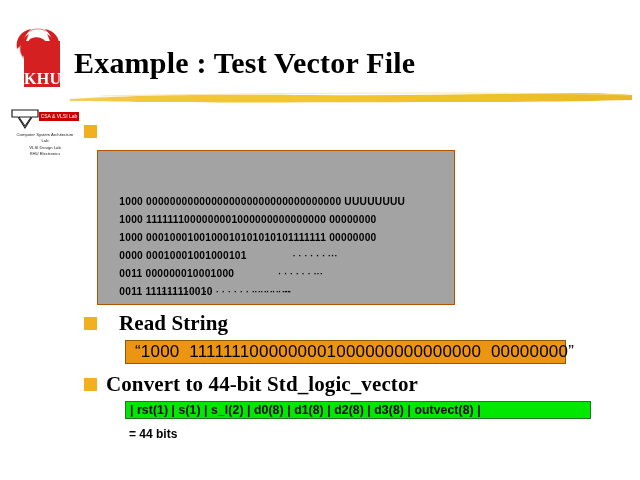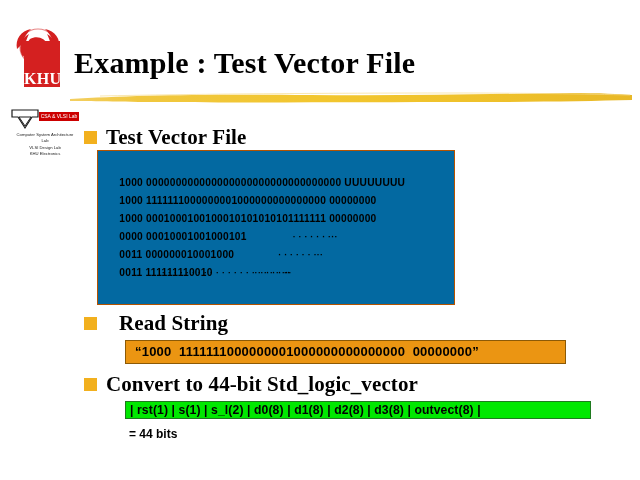--- a/index.html
+++ b/index.html
@@ -150,24 +150,24 @@
   #bullet-convert { left: 84px; top: 372px; }
   #bullet-convert .bullet-label { margin-left: 9px; }
 
   
   #testvector-box {
     position: absolute;
     left: 97px;
     top: 150px;
     width: 358px;
     height: 155px;
-    background: #0369a1;
+    background: #a3a3a3;
     border: 1px solid #b45300;
     box-sizing: border-box;
-    padding: 5px 0 0 9px;
+    padding: 24px 0 0 9px;
   }
   #testvector-box .code-line {
     font-family: "Liberation Sans", sans-serif;
     font-weight: bold;
     font-size: 10.2px;
     line-height: 18px;
     color: #000000;
     letter-spacing: 0.25px;
     white-space: pre;
     height: 18px;
@@ -190,22 +190,22 @@
     height: 24px;
     background: #eb9512;
     border: 1px solid #8c5a06;
     box-sizing: border-box;
     display: flex;
     align-items: center;
     padding-left: 9px;
   }
   #readstring-box .rs-text {
     font-family: "Liberation Sans", sans-serif;
-    font-weight: bold;
-    font-size: 13px;
+    font-weight: normal;
+    font-size: 17px;
     line-height: 14px;
     color: #000000;
     letter-spacing: 0.2px;
     white-space: pre;
   }
 
   
   #vector-bar {
     position: absolute;
     left: 125px;
@@ -289,21 +289,20 @@
       <stop offset="100%" stop-color="#e8b827"></stop>
     </linearGradient>
   </defs>
   <path d="M0 7 C60 3 140 2 240 3 C330 4 420 2 500 1 C530 1 550 2 562 3
            L562 8 C520 9 470 10 400 10 C300 10 180 11 90 10 C50 10 18 9 0 9 Z" fill="url(#brushgrad)"></path>
   <path d="M30 4 C120 2 260 1 380 1 C450 1 520 2 560 3" fill="none" stroke="#f6dd90" stroke-width="1" opacity="0.7"></path>
 </svg>
 
 <div class="bullet-row" id="bullet-test-vector">
   <span class="bullet-sq"></span>
-  <span class="bullet-label">Test Vector File</span>
 </div>
 
 <div id="testvector-box">
   <div class="code-line">
     <span>1000 000000000000000000000000000000000 UUUUUUUU</span><span class="dots"></span>
   </div>
   <div class="code-line">
     <span>1000 1111111000000001000000000000000 00000000</span><span class="dots"></span>
   </div>
   <div class="code-line">

